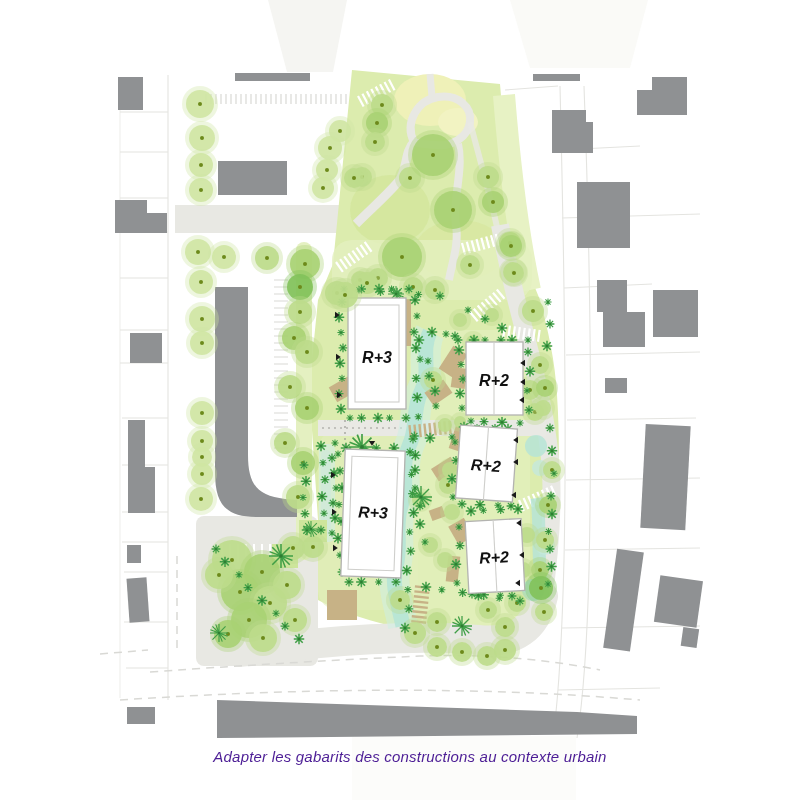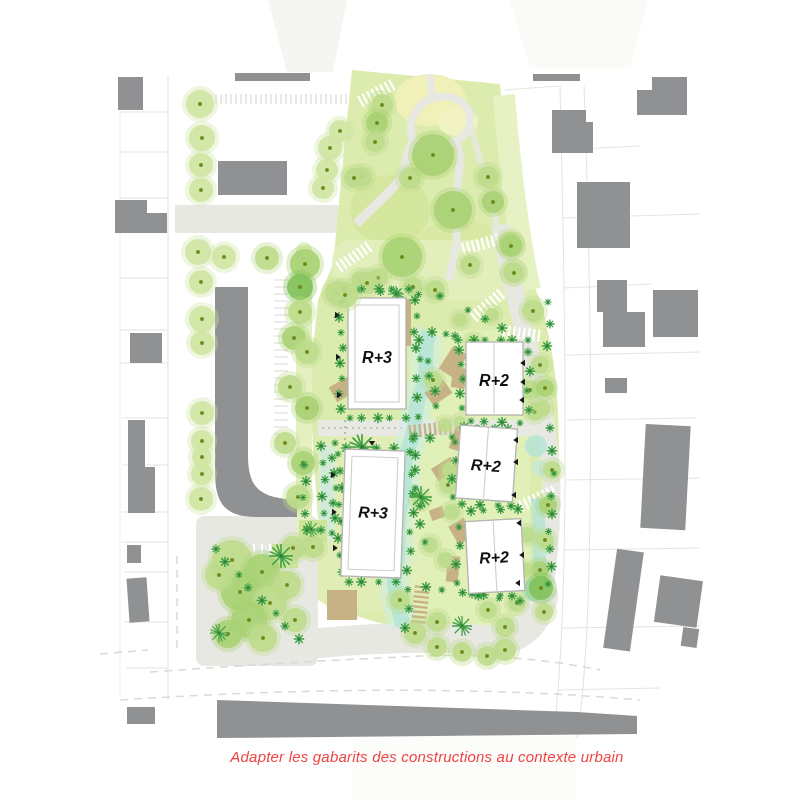--- a/index.html
+++ b/index.html
@@ -1,20 +1,20 @@
 <!DOCTYPE html>
 <html><head>
 <meta charset="utf-8">
 <style>
   html,body{margin:0;padding:0;background:#ffffff;}
   .stage{position:relative;width:800px;height:800px;background:#fff;overflow:hidden;
          font-family:"Liberation Sans",sans-serif;}
   .stage svg{position:absolute;left:0;top:0;}
-  .caption{position:absolute;left:427px;top:748px;transform:translateX(-50%);
-           white-space:nowrap;font-style:italic;font-size:15px;color:#ef4444;
+  .caption{position:absolute;left:410px;top:748px;transform:translateX(-50%);
+           white-space:nowrap;font-style:italic;font-size:15px;color:#4c1d95;
            letter-spacing:.2px;font-family:"Liberation Sans",sans-serif;}
   .bld-label{font:bold italic 16px "Liberation Sans",sans-serif;fill:#111;}
 </style>
 </head>
 <body>
 
 <div class="stage">
 <svg width="800" height="800" viewBox="0 0 800 800">
 
   <defs>

